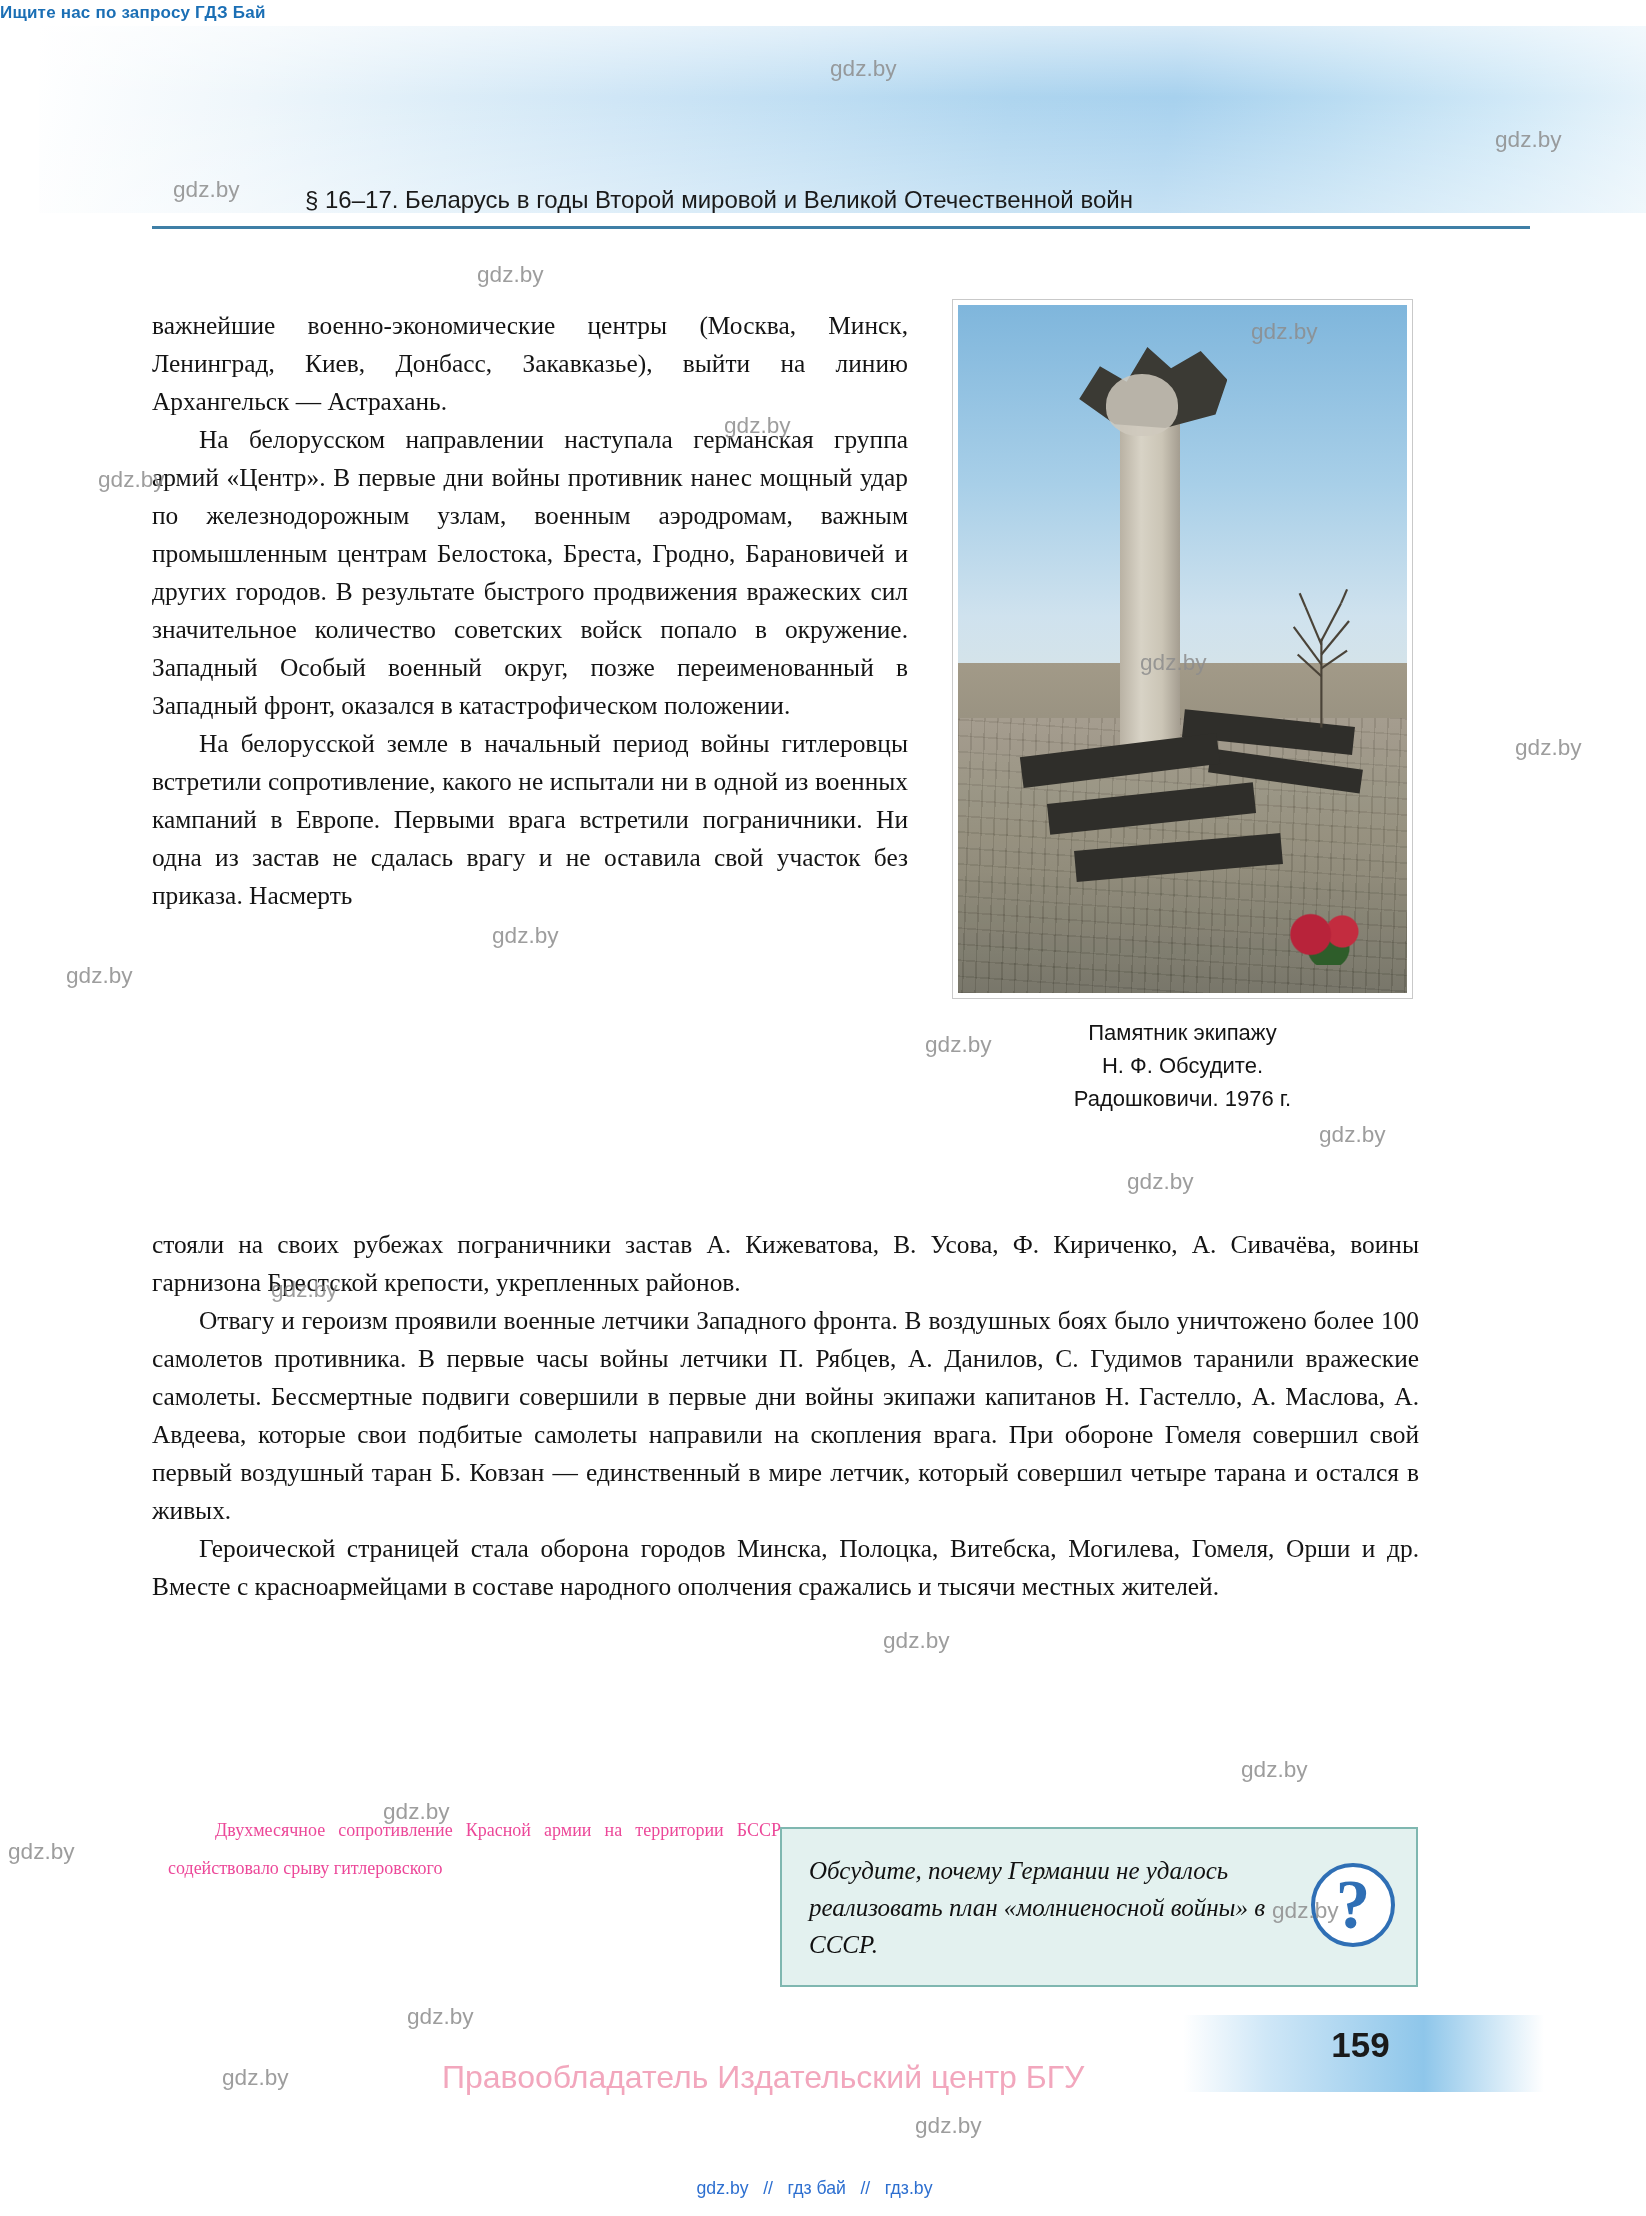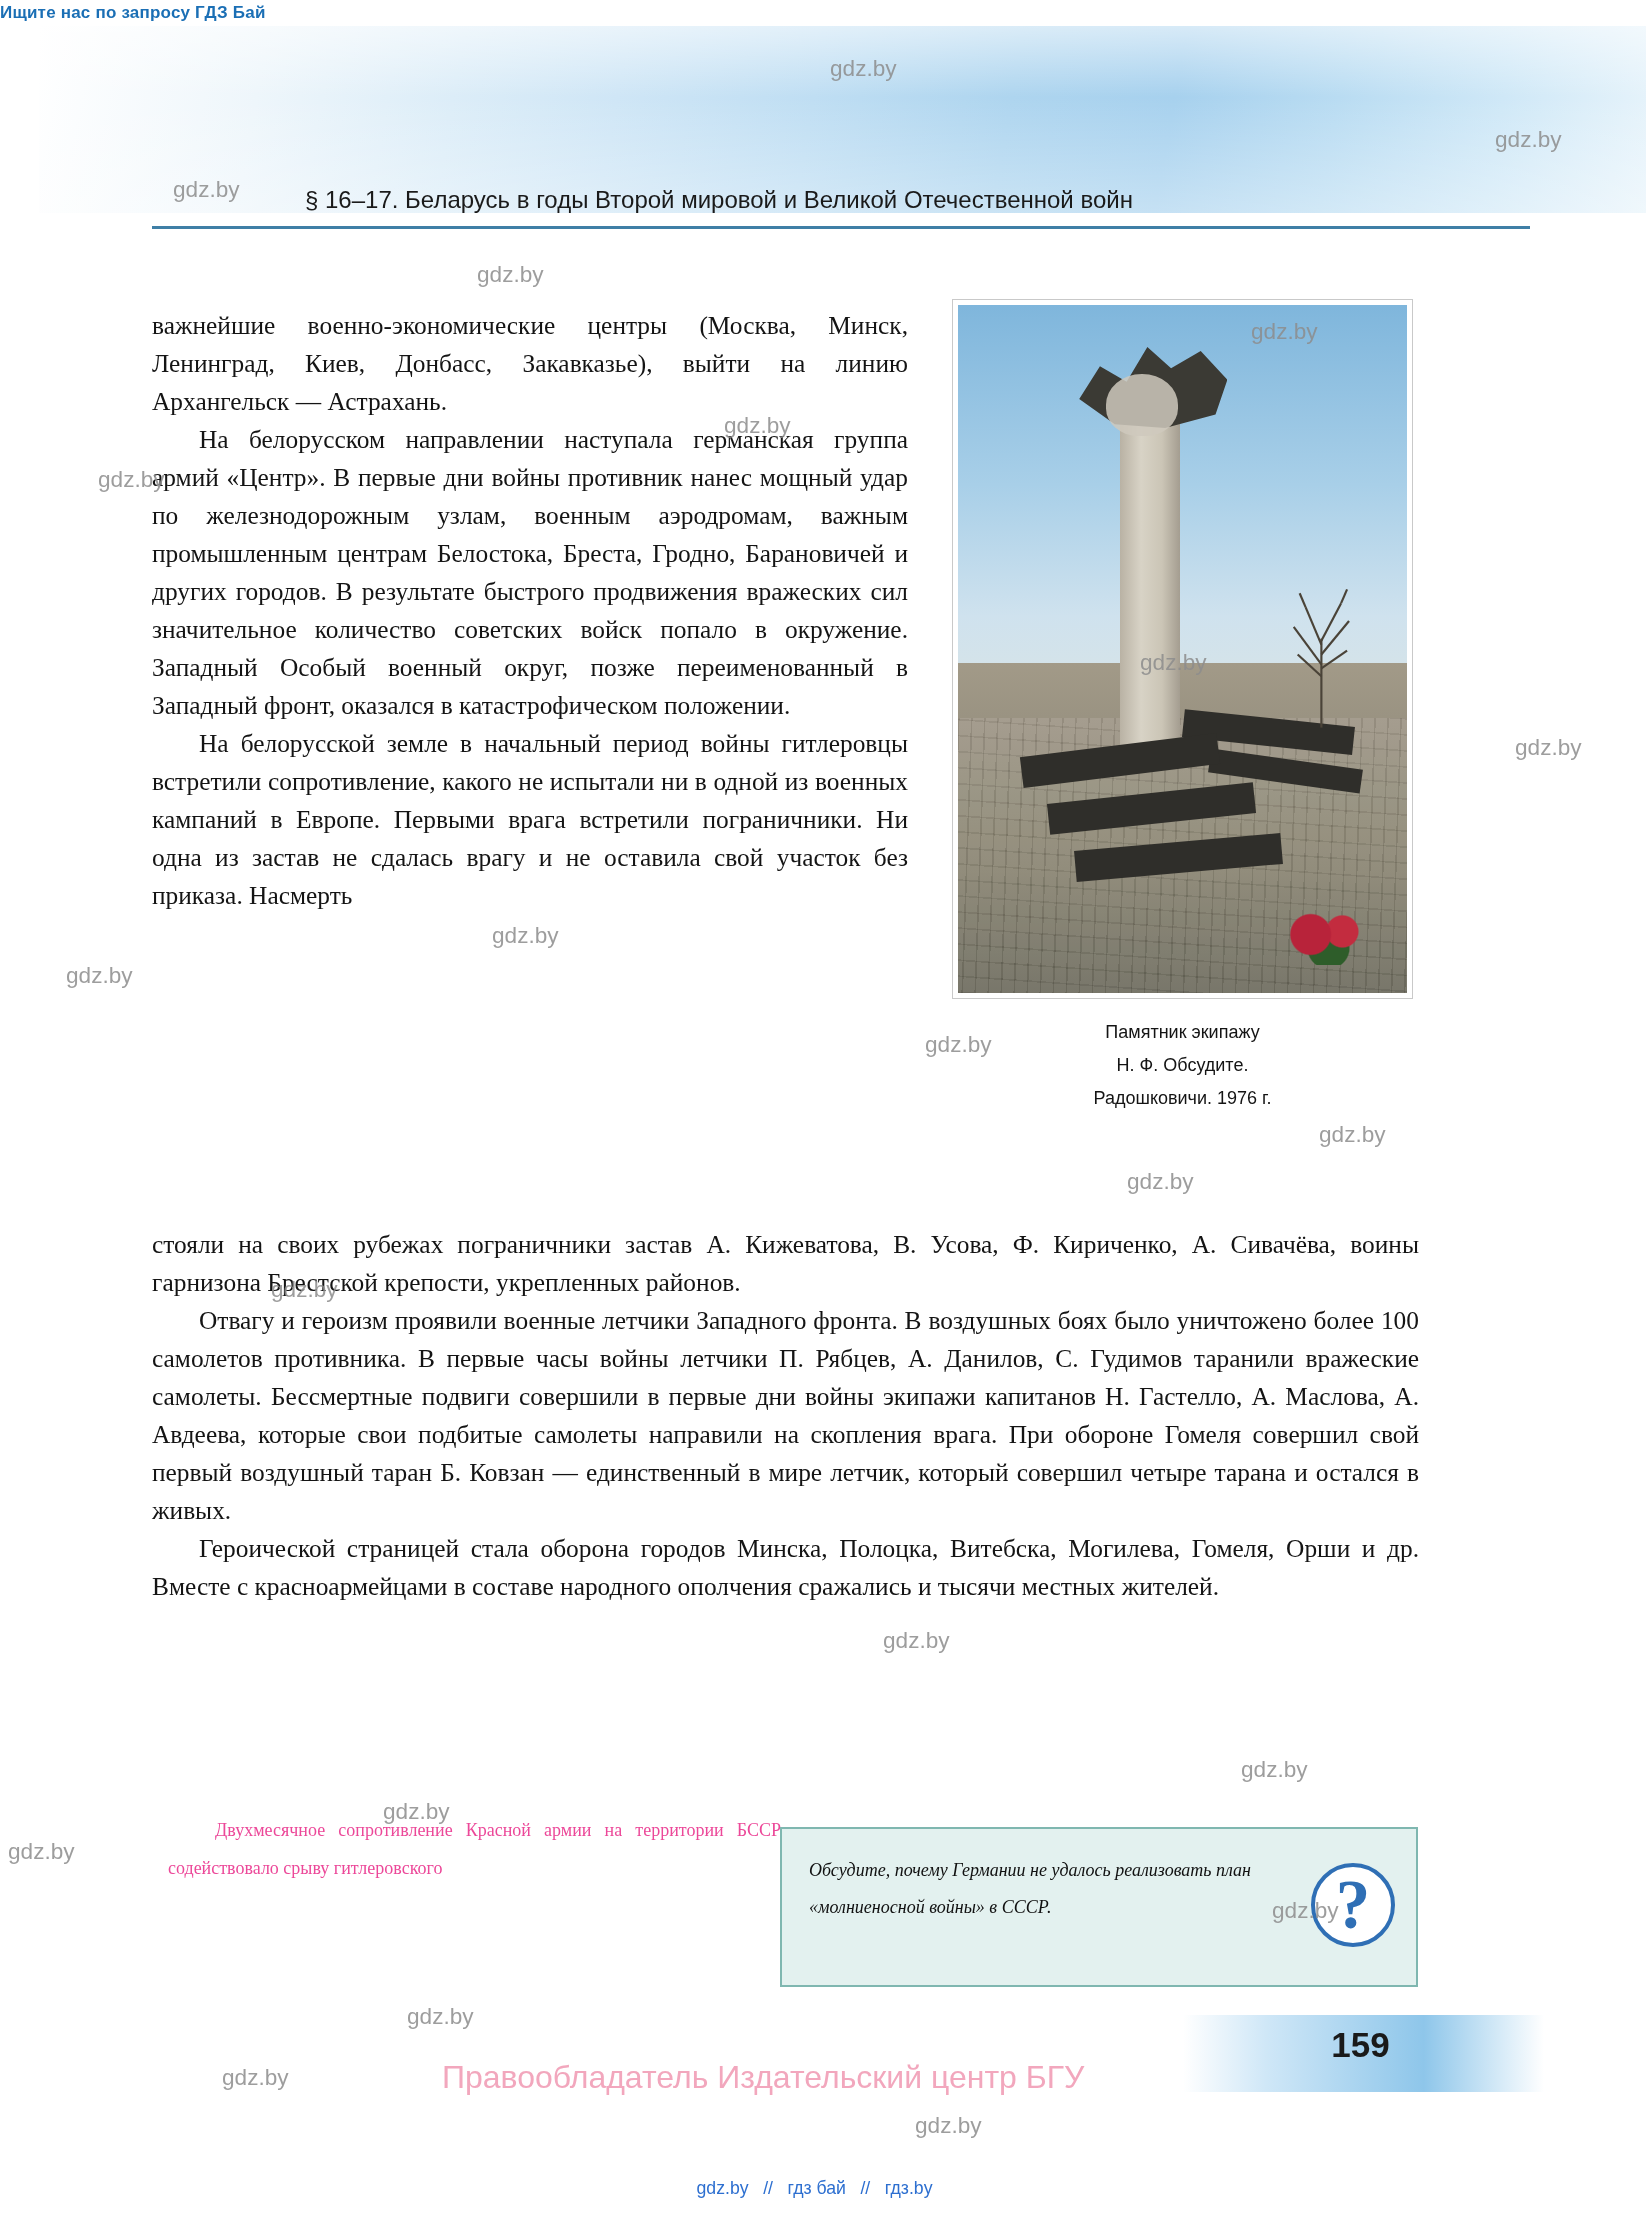--- a/index.html
+++ b/index.html
@@ -178,40 +178,40 @@
   .flowers {
     position:absolute; right:6%; bottom:4%; width:22%; height:9%;
     background: radial-gradient(circle at 30% 50%, #b8233a 0 26%, rgba(184,35,58,0) 28%),
                 radial-gradient(circle at 62% 45%, #c32c3f 0 22%, rgba(195,44,63,0) 24%),
                 radial-gradient(circle at 48% 72%, #2e5d2a 0 30%, rgba(46,93,42,0) 32%);
   }
   .figcaption {
     margin-top: 17.7px;
     text-align: center;
     font-family: "Liberation Sans", sans-serif;
-    font-size: 18px;
+    font-size: 22px;
     line-height: 33px;
     color: #141414;
   }
 
   
   .discuss {
     position: absolute;
     left: 741px; top: 1801px;
     width: 638px;
     height: 160px;
     background: #e3f1ef;
     border: 2.4px solid #7fb7b0;
   }
   .discuss .txt {
     position: absolute;
     left: 27px; top: 22.6px;
     width: 508px;
     font-style: italic;
-    font-size: 18px;
+    font-size: 25px;
     line-height: 37px;
     color: #111;
   }
   .qmark {
     position: absolute;
     right: 21px; top: 34px;
     width: 84px; height: 84px;
     border-radius: 50%;
     border: 4.8px solid #2f6fb5;
     background: #ffffff;

